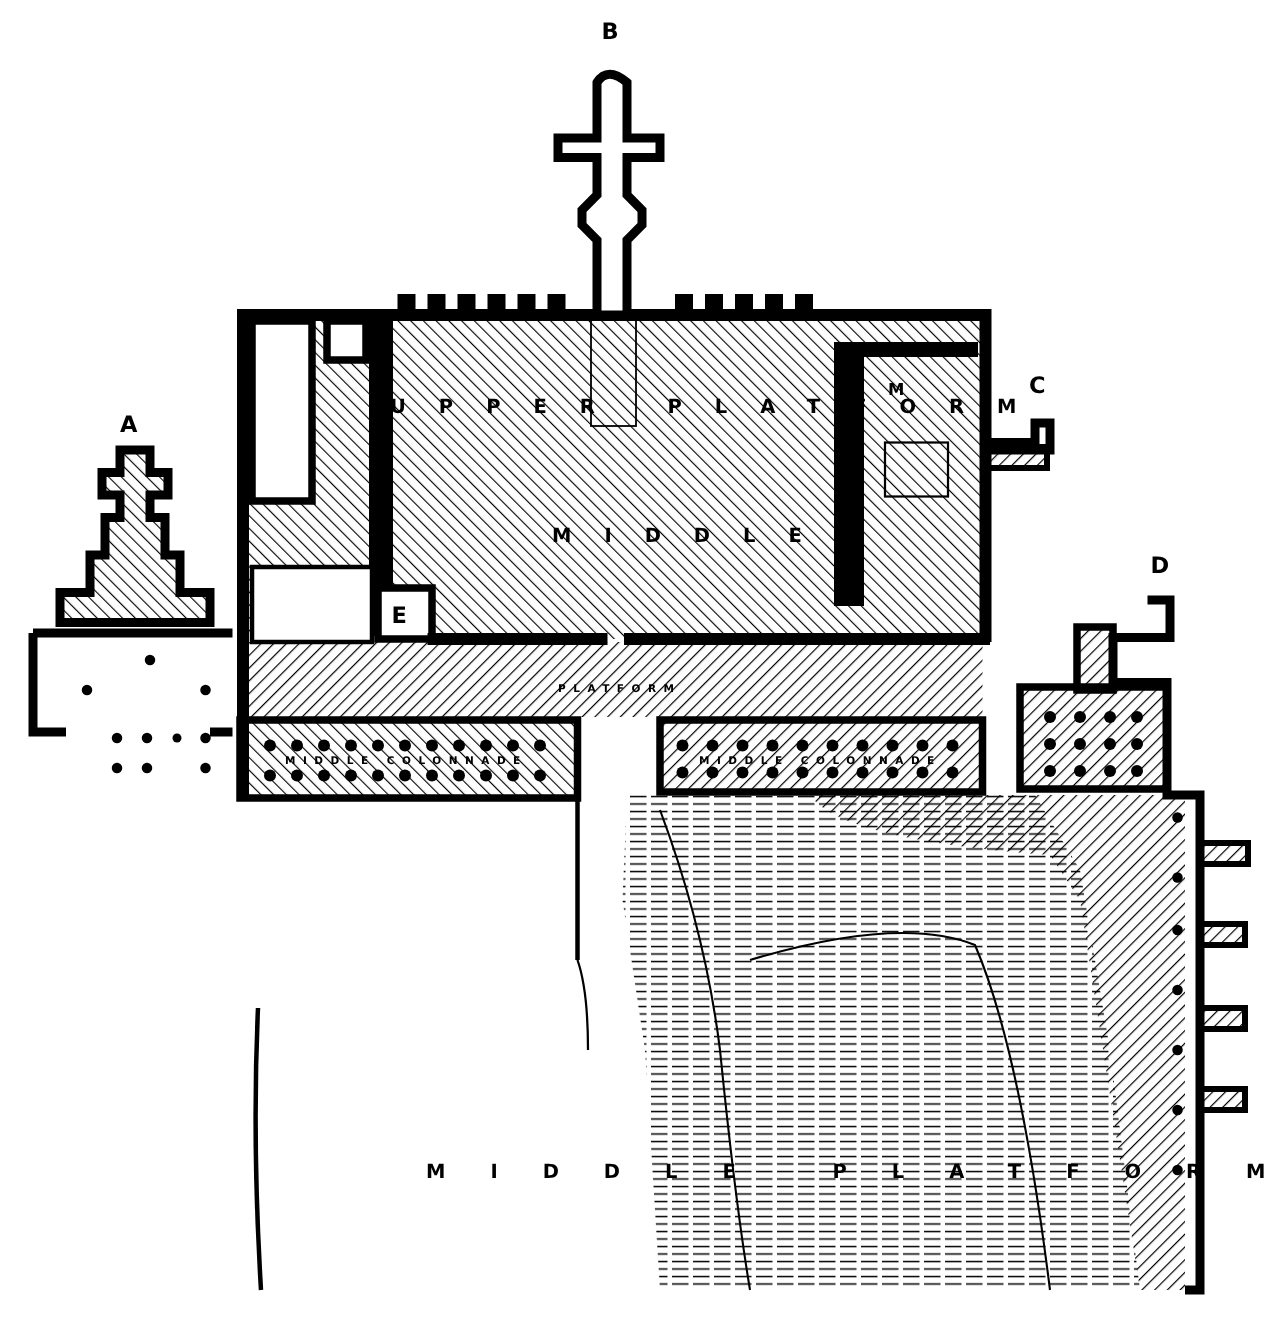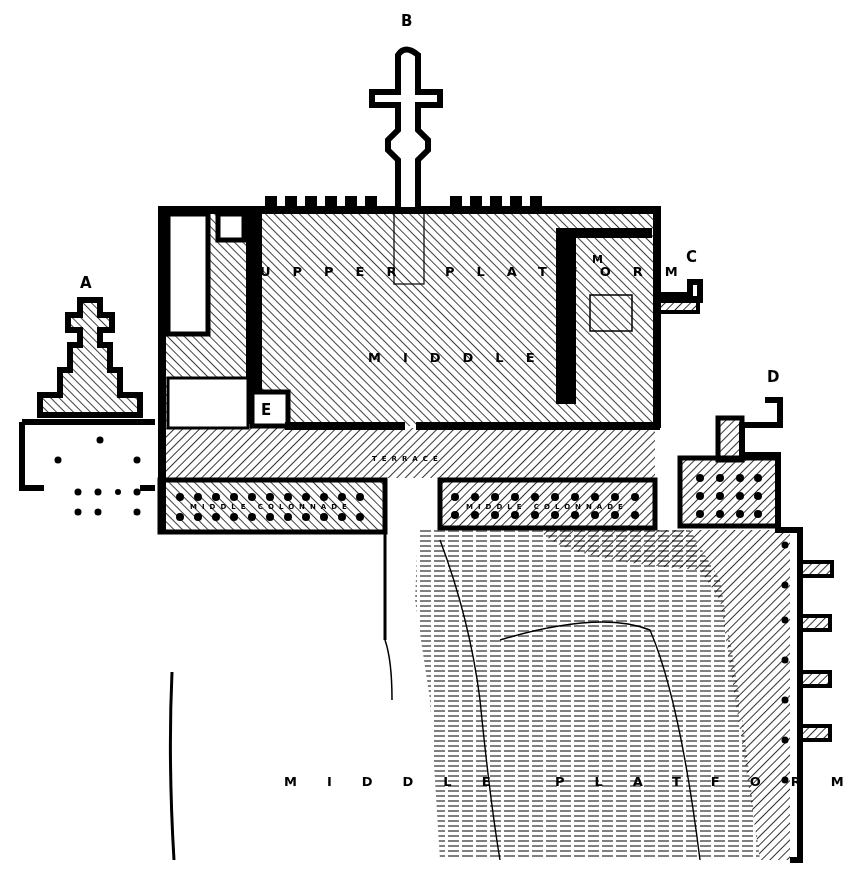--- a/index.html
+++ b/index.html
@@ -190,16 +190,16 @@
 
 <div class="lbl big" style="left:80px;top:274px;">A</div>
 <div class="lbl big" style="left:401px;top:12px;">B</div>
 <div class="lbl big" style="left:686px;top:248px;">C</div>
 <div class="lbl big" style="left:767px;top:368px;">D</div>
 <div class="lbl big" style="left:261px;top:401px;">E</div>
 <div class="lbl" style="left:592px;top:253px;font-size:11px;">M</div>
 
 <div class="lbl spaced" style="left:260px;top:264px;">UPPER PLATFORM</div>
 <div class="lbl spaced" style="left:368px;top:350px;">MIDDLE</div>
-<div class="lbl tiny" style="left:372px;top:455px;">TERRACE</div>
+<div class="lbl tiny" style="left:372px;top:455px;">PLATFORM</div>
 <div class="lbl tiny" style="left:190px;top:503px;">MIDDLE COLONNADE</div>
 <div class="lbl tiny" style="left:466px;top:503px;">MIDDLE COLONNADE</div>
 <div class="lbl spaced" style="left:284px;top:774px;letter-spacing:30px;">MIDDLE PLATFORM</div>
 
 </body></html>

